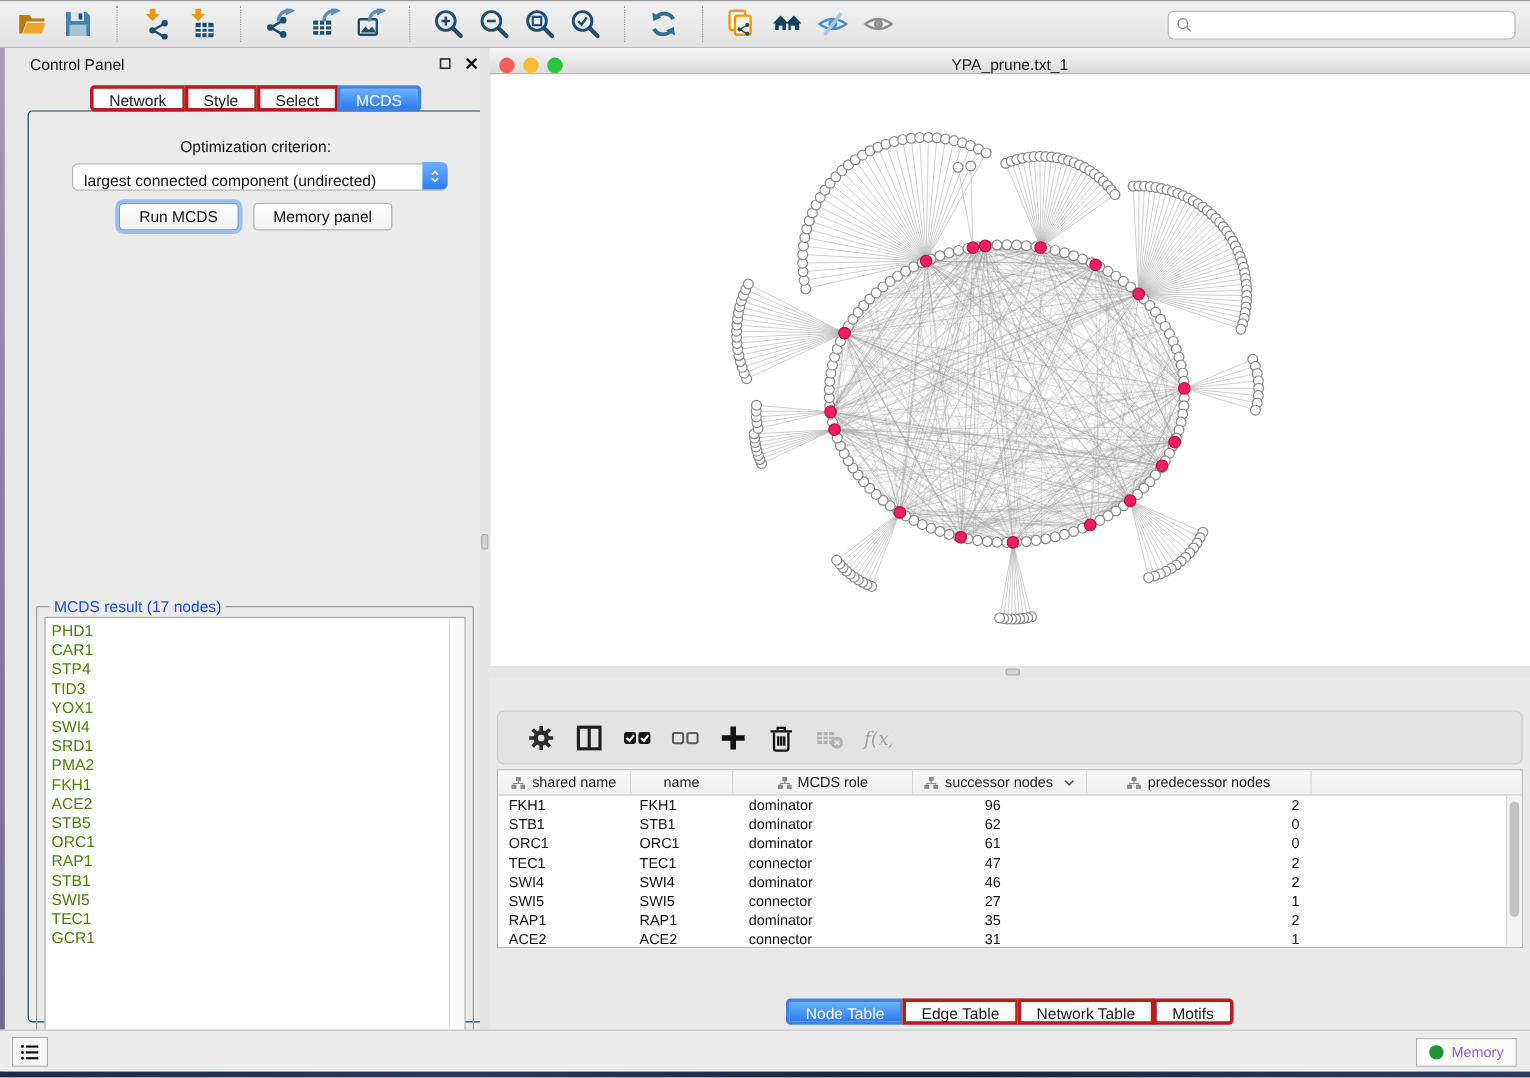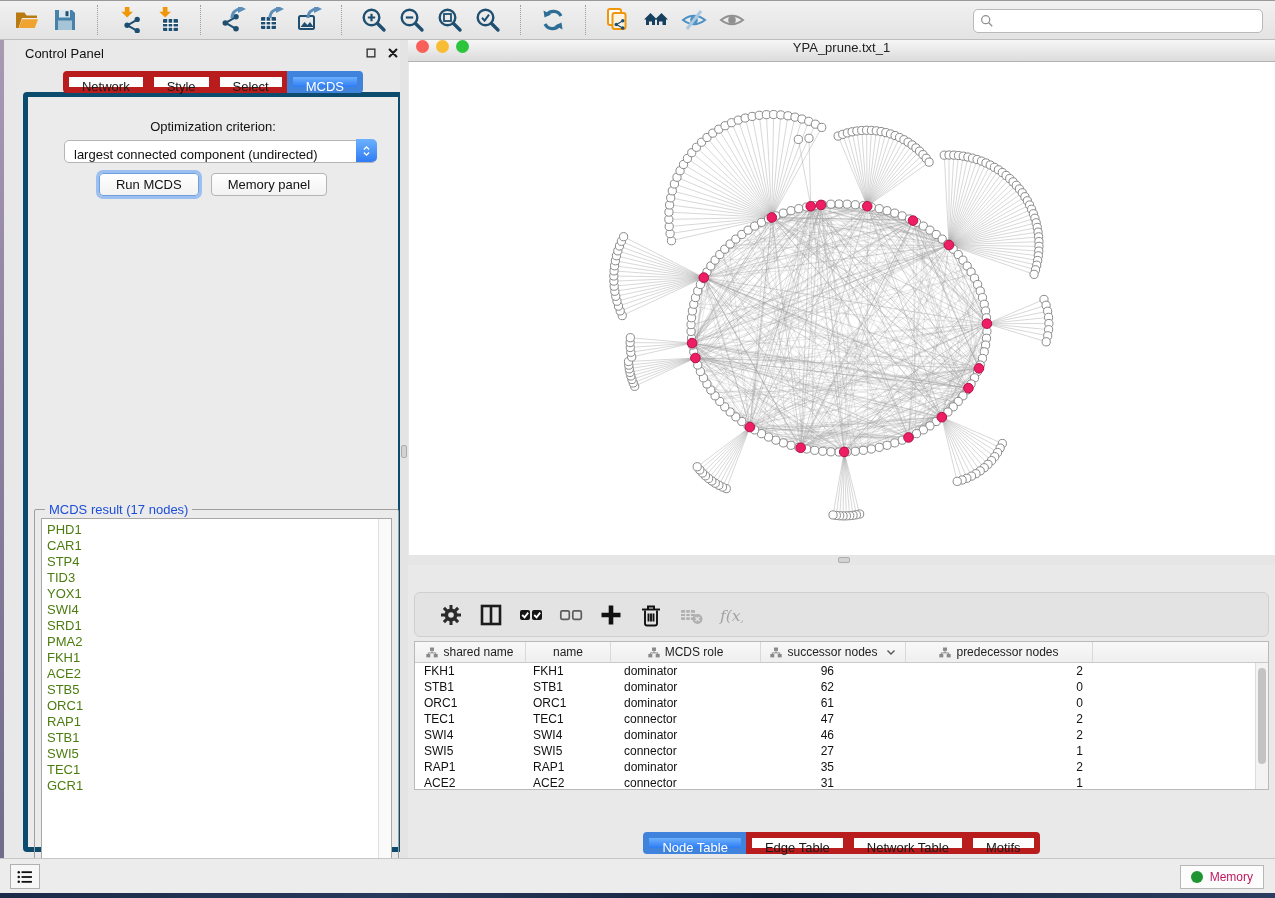--- a/index.html
+++ b/index.html
@@ -27,27 +27,27 @@
 
   
   #control-panel { position:absolute; left:4px; top:40px; width:396px; height:818px; background:#e9e9e9;margin-left:11px; }
   .panel-titlebar { height:26px; display:flex; align-items:center; padding:0 10px; font-size:13px; color:#111; }
   .panel-titlebar .spacer { flex:1; }
   .win-btn { width:16px; height:16px; display:flex; align-items:center; justify-content:center; margin-left:6px; }
   .win-btn svg { width:12px; height:12px; }
 
   #cp-tabs { position:absolute; left:0; top:31px; width:100%; display:flex; justify-content:center; z-index:2; }
   .tab { height:22px; line-height:20px; padding:0 13px; font-size:13px; background:#fdfdfd;
-    border:6px solid #b91c1c; margin-left:-1px; color:#1a1a1a; cursor:default; }
+    border:3px solid #b91c1c; margin-left:-1px; color:#1a1a1a; cursor:default; }
   .tab:first-child { border-radius:4px 0 0 4px; margin-left:0; }
   .tab:last-child { border-radius:0 4px 4px 0; }
   .tab.active { background:linear-gradient(#6cb0fc,#2d7cf5); border-color:#3f83dd; color:#fff; }
 
   #cp-content { position:absolute; left:8px; top:52px; width:380px; height:760px;
-    background:#ebebeb; border:5px solid #0c4a6e; border-radius:4px; }
+    background:#ebebeb; border:1px solid #0c4a6e; border-radius:4px; }
   #opt-label { text-align:center; margin-top:22px; font-size:13px; color:#111; }
   #dropdown { position:absolute; left:36px; top:43px; width:313px; height:23px; background:#fff;
     border:1px solid #b5b5b5; border-radius:5px; display:flex; align-items:flex-end; }
   #dropdown-value { flex:1; font-size:13px; padding-left:9px; color:#111; white-space:nowrap; overflow:hidden; }
   #dropdown-stepper { width:21px; height:23px; margin-right:-1px; border-radius:0 5px 5px 0;
     background:linear-gradient(#6db2fd,#2f7bf5); display:flex; flex-direction:column; align-items:center; justify-content:center; }
   #dropdown-stepper svg { width:9px; height:6px; display:block; }
   #cp-buttons { position:absolute; left:0; top:76px; width:100%; display:flex; justify-content:center; gap:12px; }
   .mac-btn { height:23px; padding:0 16px; font-size:13px; background:linear-gradient(#ffffff,#f2f2f2);
     border:1px solid #b4b4b4; border-radius:4px; color:#111; font-family:"Liberation Sans",sans-serif; }
@@ -62,21 +62,21 @@
   #mcds-scroll { position:absolute; right:0; top:0; bottom:0; width:13px; background:#fafafa; border-left:1px solid #e0e0e0; }
 
   
   #v-splitter { position:absolute; left:400px; top:40px; width:8px; height:818px; background:#e4e4e4; }
   .knob { background:#d2d2d2; border:1px solid #adadad; border-radius:2px; }
   #v-splitter .knob { position:absolute; left:0.5px; top:405px; width:6px; height:13px; }
 
   
   #net-titlebar { position:absolute; left:408px; top:40px; width:867px; height:22px;
     background:linear-gradient(#f6f6f6,#dcdcdc); border-bottom:1px solid #b3b3b3;
-    display:flex; align-items:flex-start; padding:0 8px; }
+    display:flex; align-items:flex-end; padding:0 8px; }
   .light { width:13px; height:13px; border-radius:50%; margin-right:7px; }
   #net-title { position:absolute; left:0; width:100%; text-align:center; font-size:13px; color:#222; pointer-events:none; }
   #net-canvas { position:absolute; left:409px; top:62px; width:866px; height:493px; background:#fff; }
   #net-canvas svg { display:block; }
 
   
   #h-splitter { position:absolute; left:408px; top:555px; width:867px; height:10px; background:#e6e6e6; }
   #h-splitter .knob { position:absolute; left:430px; top:2px; width:12px; height:6px; }
 
   
@@ -102,21 +102,21 @@
   #tbl-thumb { position:absolute; left:2px; top:5px; width:8px; height:96px; background:#c3c3c3; border-radius:5px; }
   #tbl-tabs { position:absolute; left:0; top:267px; width:100%; display:flex; justify-content:center; }
 
   
   #status-bar { position:absolute; left:0; top:858px; width:1275px; height:35px;
     background:#ececec; border-top:1px solid #c6c6c6; }
   #list-btn { position:absolute; left:10px; top:5px; width:30px; height:25px; background:#f7f7f7;
     border:1px solid #b0b0b0; display:flex; align-items:center; justify-content:center; }
   #list-btn svg { width:18px; height:18px; }
   #memory-btn { position:absolute; right:11px; top:6px; height:24px; background:#fcfcfc;
-    border:1px solid #b7b7b7; display:flex; align-items:center; padding:0 10px; font-size:12px; color:#be185d; gap:7px; }
+    border:1px solid #b7b7b7; display:flex; align-items:center; padding:0 10px; font-size:12px; color:#8b5cf6; gap:7px; }
   #memory-dot { width:12px; height:12px; border-radius:50%; }
 </style>
 </head>
 <body>
 
 <div id="app">
 
   <div id="toolbar">
     <div id="tb-buttons" style="display:flex;align-items:center;">
         <div class="tb-btn">

